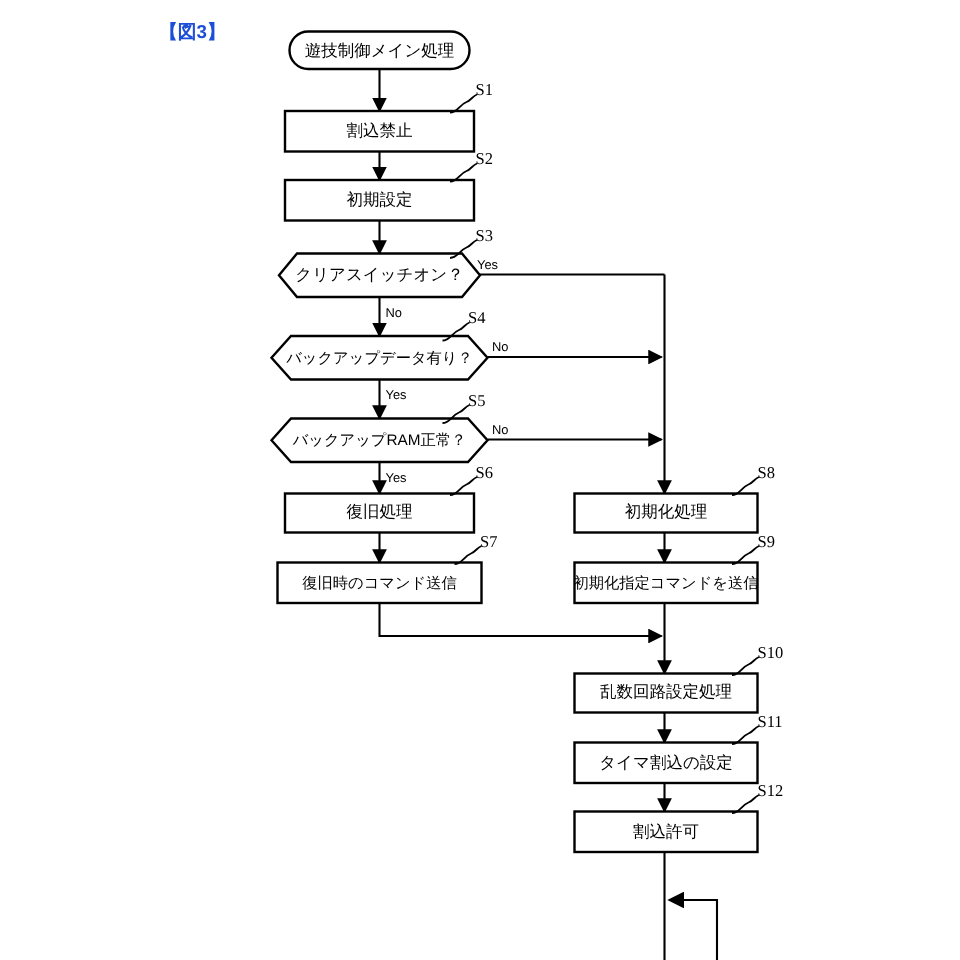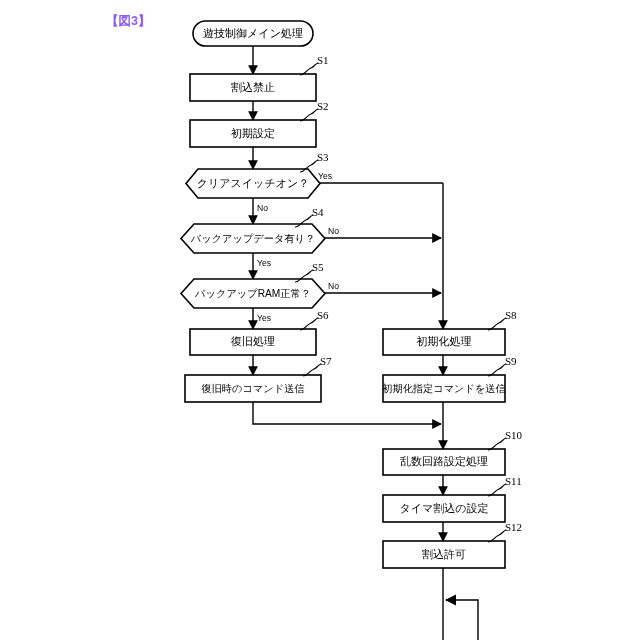--- a/index.html
+++ b/index.html
@@ -17,21 +17,21 @@
     height: 640px;
     background: #ffffff;
     overflow: hidden;
   }
   #figure-label {
     position: absolute;
     left: 106px;
     top: 13px;
     font-size: 12.5px;
     font-weight: bold;
-    color: #8b5cf6;
+    color: #1d4ed8;
     letter-spacing: 0px;
     white-space: nowrap;
   }
   svg#flow {
     position: absolute;
     left: 0;
     top: 0;
     width: 640px;
     height: 640px;
   }

